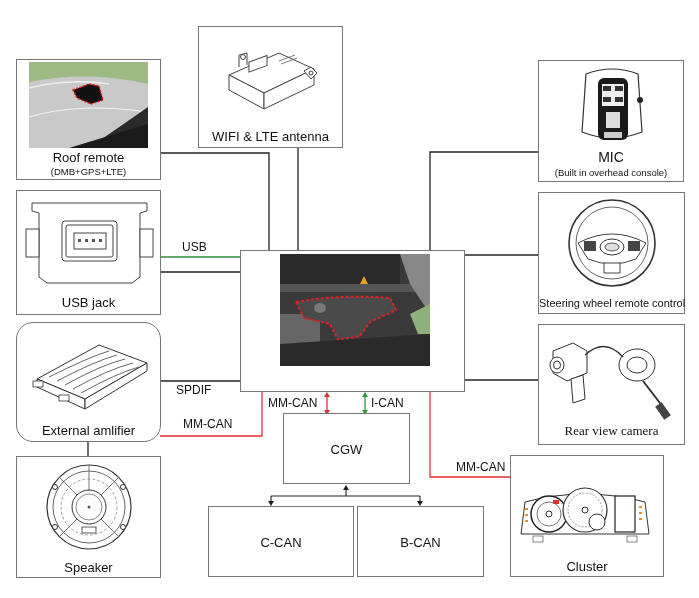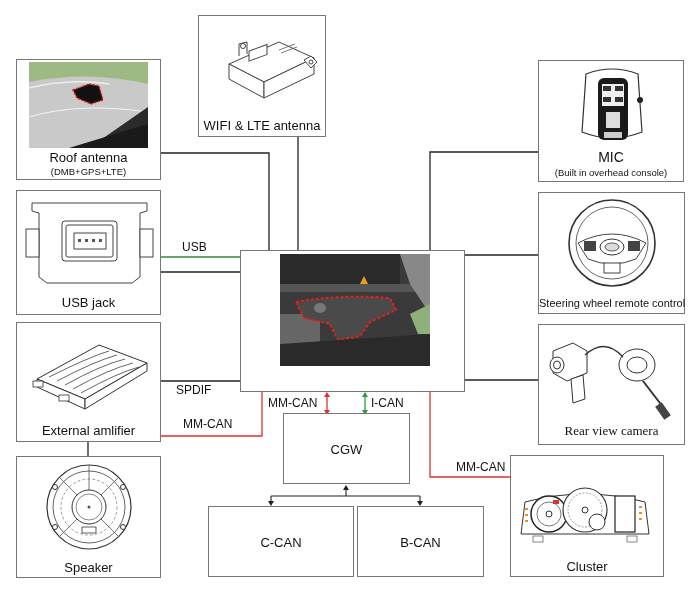--- a/index.html
+++ b/index.html
@@ -60,25 +60,25 @@
 <div class="box" style="left:16px;top:59px;width:145px;height:121px;">
   <svg class="pic" style="left:12px;top:2px;" width="119" height="86" viewBox="0 0 119 86">
     <rect width="119" height="86" fill="#9dba85"></rect>
     <path d="M0,20 Q60,8 119,22 L119,86 L0,86Z" fill="#c9c9c9"></path>
     <path d="M0,26 Q40,16 80,22" stroke="#eee" stroke-width="1.5" fill="none"></path>
     <path d="M0,55 Q50,40 119,50" stroke="#f3f3f3" stroke-width="1" fill="none"></path>
     <path d="M60,86 L119,45 L119,86Z" fill="#2a2a2a"></path>
     <path d="M40,86 L119,62 L119,86Z" fill="#1a1a1a"></path>
     <path d="M44,28 L60,22 L70,24 L74,38 L62,42 L48,36Z" fill="#111" stroke="#e02020" stroke-width="1.5" stroke-dasharray="2,1.5"></path>
   </svg>
-  <div class="label" style="top:90px;">Roof antenna</div>
+  <div class="label" style="top:90px;">Roof remote</div>
   <div class="sub" style="top:106px;">(DMB+GPS+LTE)</div>
 </div>
 
-<div class="box" style="left:198px;top:15px;width:128px;height:122px;">
+<div class="box" style="left:198px;top:26px;width:145px;height:122px;">
   <svg class="pic" style="left:20px;top:8px;" width="105" height="80" viewBox="0 0 105 80">
     <g fill="#fff" stroke="#444" stroke-width="1">
       <path d="M10,40 L60,18 L95,34 L45,58Z"></path>
       <path d="M10,40 L10,55 L45,74 L45,58Z"></path>
       <path d="M45,58 L95,34 L95,50 L45,74Z"></path>
       <path d="M20,32 L20,20 L28,18 L28,30"></path>
       <circle cx="24" cy="22" r="2.5"></circle>
       <rect x="30" y="38" width="18" height="10" transform="skewY(-20)"></rect>
       <path d="M85,36 L92,32 L98,38 L92,44Z"></path>
       <circle cx="92" cy="38" r="2"></circle>
@@ -150,21 +150,21 @@
     <path d="M12,46 Q46,28 80,46 L70,62 Q46,72 22,62Z" fill="#fff" stroke="#444" stroke-width="1"></path>
     <ellipse cx="46" cy="50" rx="12" ry="8" fill="#fff" stroke="#333" stroke-width="1"></ellipse>
     <ellipse cx="46" cy="50" rx="7" ry="4" fill="#ddd" stroke="#333" stroke-width="0.8"></ellipse>
     <rect x="18" y="44" width="12" height="10" fill="#444"></rect>
     <rect x="62" y="44" width="12" height="10" fill="#444"></rect>
     <rect x="38" y="66" width="16" height="10" fill="#fff" stroke="#444" stroke-width="1"></rect>
   </svg>
   <div class="label" style="top:104px;font-size:11px;">Steering wheel remote control</div>
 </div>
 
-<div class="box" style="left:16px;top:322px;width:145px;height:120px;">
+<div class="box" style="left:16px;top:322px;width:145px;height:120px;border-radius:17px;">
   <svg class="pic" style="left:12px;top:6px;" width="125" height="86" viewBox="0 0 125 86">
     <g fill="#fff" stroke="#333" stroke-width="1">
       <path d="M8,50 L70,16 L118,34 L56,70Z"></path>
       <path d="M8,50 L8,58 L56,80 L56,70Z"></path>
       <path d="M56,70 L118,34 L118,42 L56,80Z"></path>
     </g>
     <g stroke="#555" stroke-width="0.9" fill="none">
       <path d="M20,48 Q60,28 80,22"></path>
         <path d="M28,52 Q66,32 88,26"></path>
       <path d="M36,56 Q72,36 96,30"></path>

